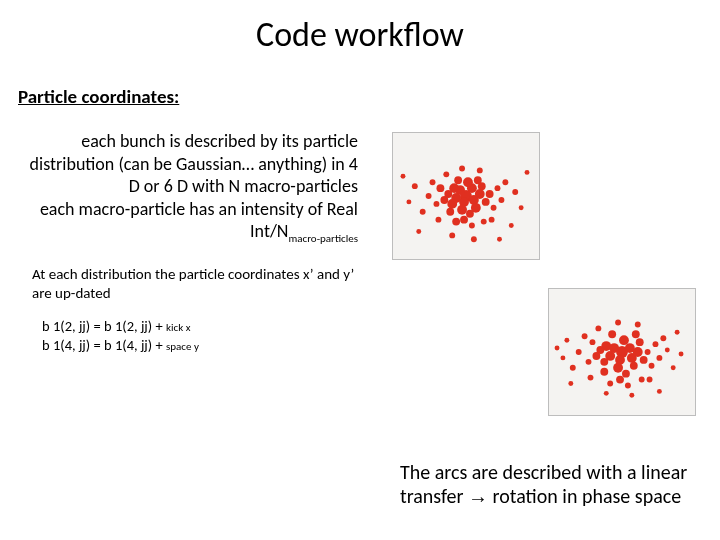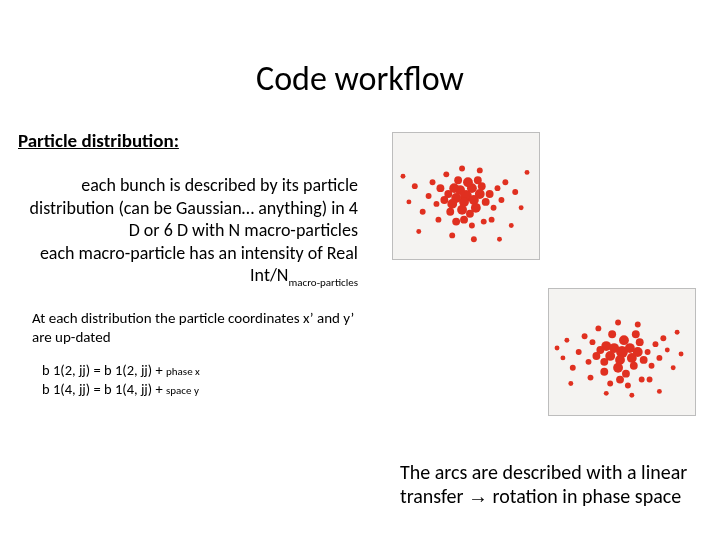--- a/index.html
+++ b/index.html
@@ -10,21 +10,20 @@
     font-family: Calibri, "Segoe UI", Arial, sans-serif;
     color: #000;
     position: relative;
     overflow: hidden;
   }
   .slide-title {
     text-align: center;
     font-size: 34px;
     font-weight: 400;
     padding: 14px 0 8px 0;
-    margin-top: 44px;
   }
   .section-heading {
     font-size: 19px;
     font-weight: 700;
     text-decoration: underline;
     margin: 22px 0 0 18px;
   }
   .body-para {
     font-size: 18px;
     line-height: 1.25;
@@ -62,28 +61,28 @@
   }
   .cluster svg { display:block; width:100%; height:100%; }
   .c1 { left: 392px; top: 132px; width: 148px; height: 128px; }
   .c2 { left: 548px; top: 288px; width: 148px; height: 128px; }
 </style>
 </head>
 <body>
 
 <div class="slide-title">Code workflow</div>
 
-<div class="section-heading">Particle distribution:</div>
+<div class="section-heading">Particle coordinates:</div>
 
 <div class="body-para" id="body-para">each bunch is described by its particle distribution (can be Gaussian… anything) in 4 D or 6 D with N macro-particles<br>each macro-particle has an intensity of Real Int/N<sub>macro-particles</sub></div>
 
 <div class="interaction-note">At each distribution the particle coordinates x’ and y’ are up-dated</div>
 
 <div class="eq-block">
-  <div id="eq1">b 1(2, jj)  =  b 1(2, jj)  +  <span class="sm">phase x</span></div>
+  <div id="eq1">b 1(2, jj)  =  b 1(2, jj)  +  <span class="sm">kick x</span></div>
   <div id="eq2">b 1(4, jj)  =  b 1(4, jj)  +  <span class="sm">space y</span></div>
 </div>
 
 <div class="arcs-text" id="arcs">The arcs are described with a linear transfer <span class="arrow">→</span> rotation in phase space</div>
 
 <div class="cluster c1">
   <svg viewBox="0 0 148 128" id="svg1">
       <circle cx="74" cy="64" r="6" fill="#e03020"></circle>
       <circle cx="68" cy="58" r="5" fill="#e03020"></circle>
       <circle cx="80" cy="56" r="5" fill="#e03020"></circle>

